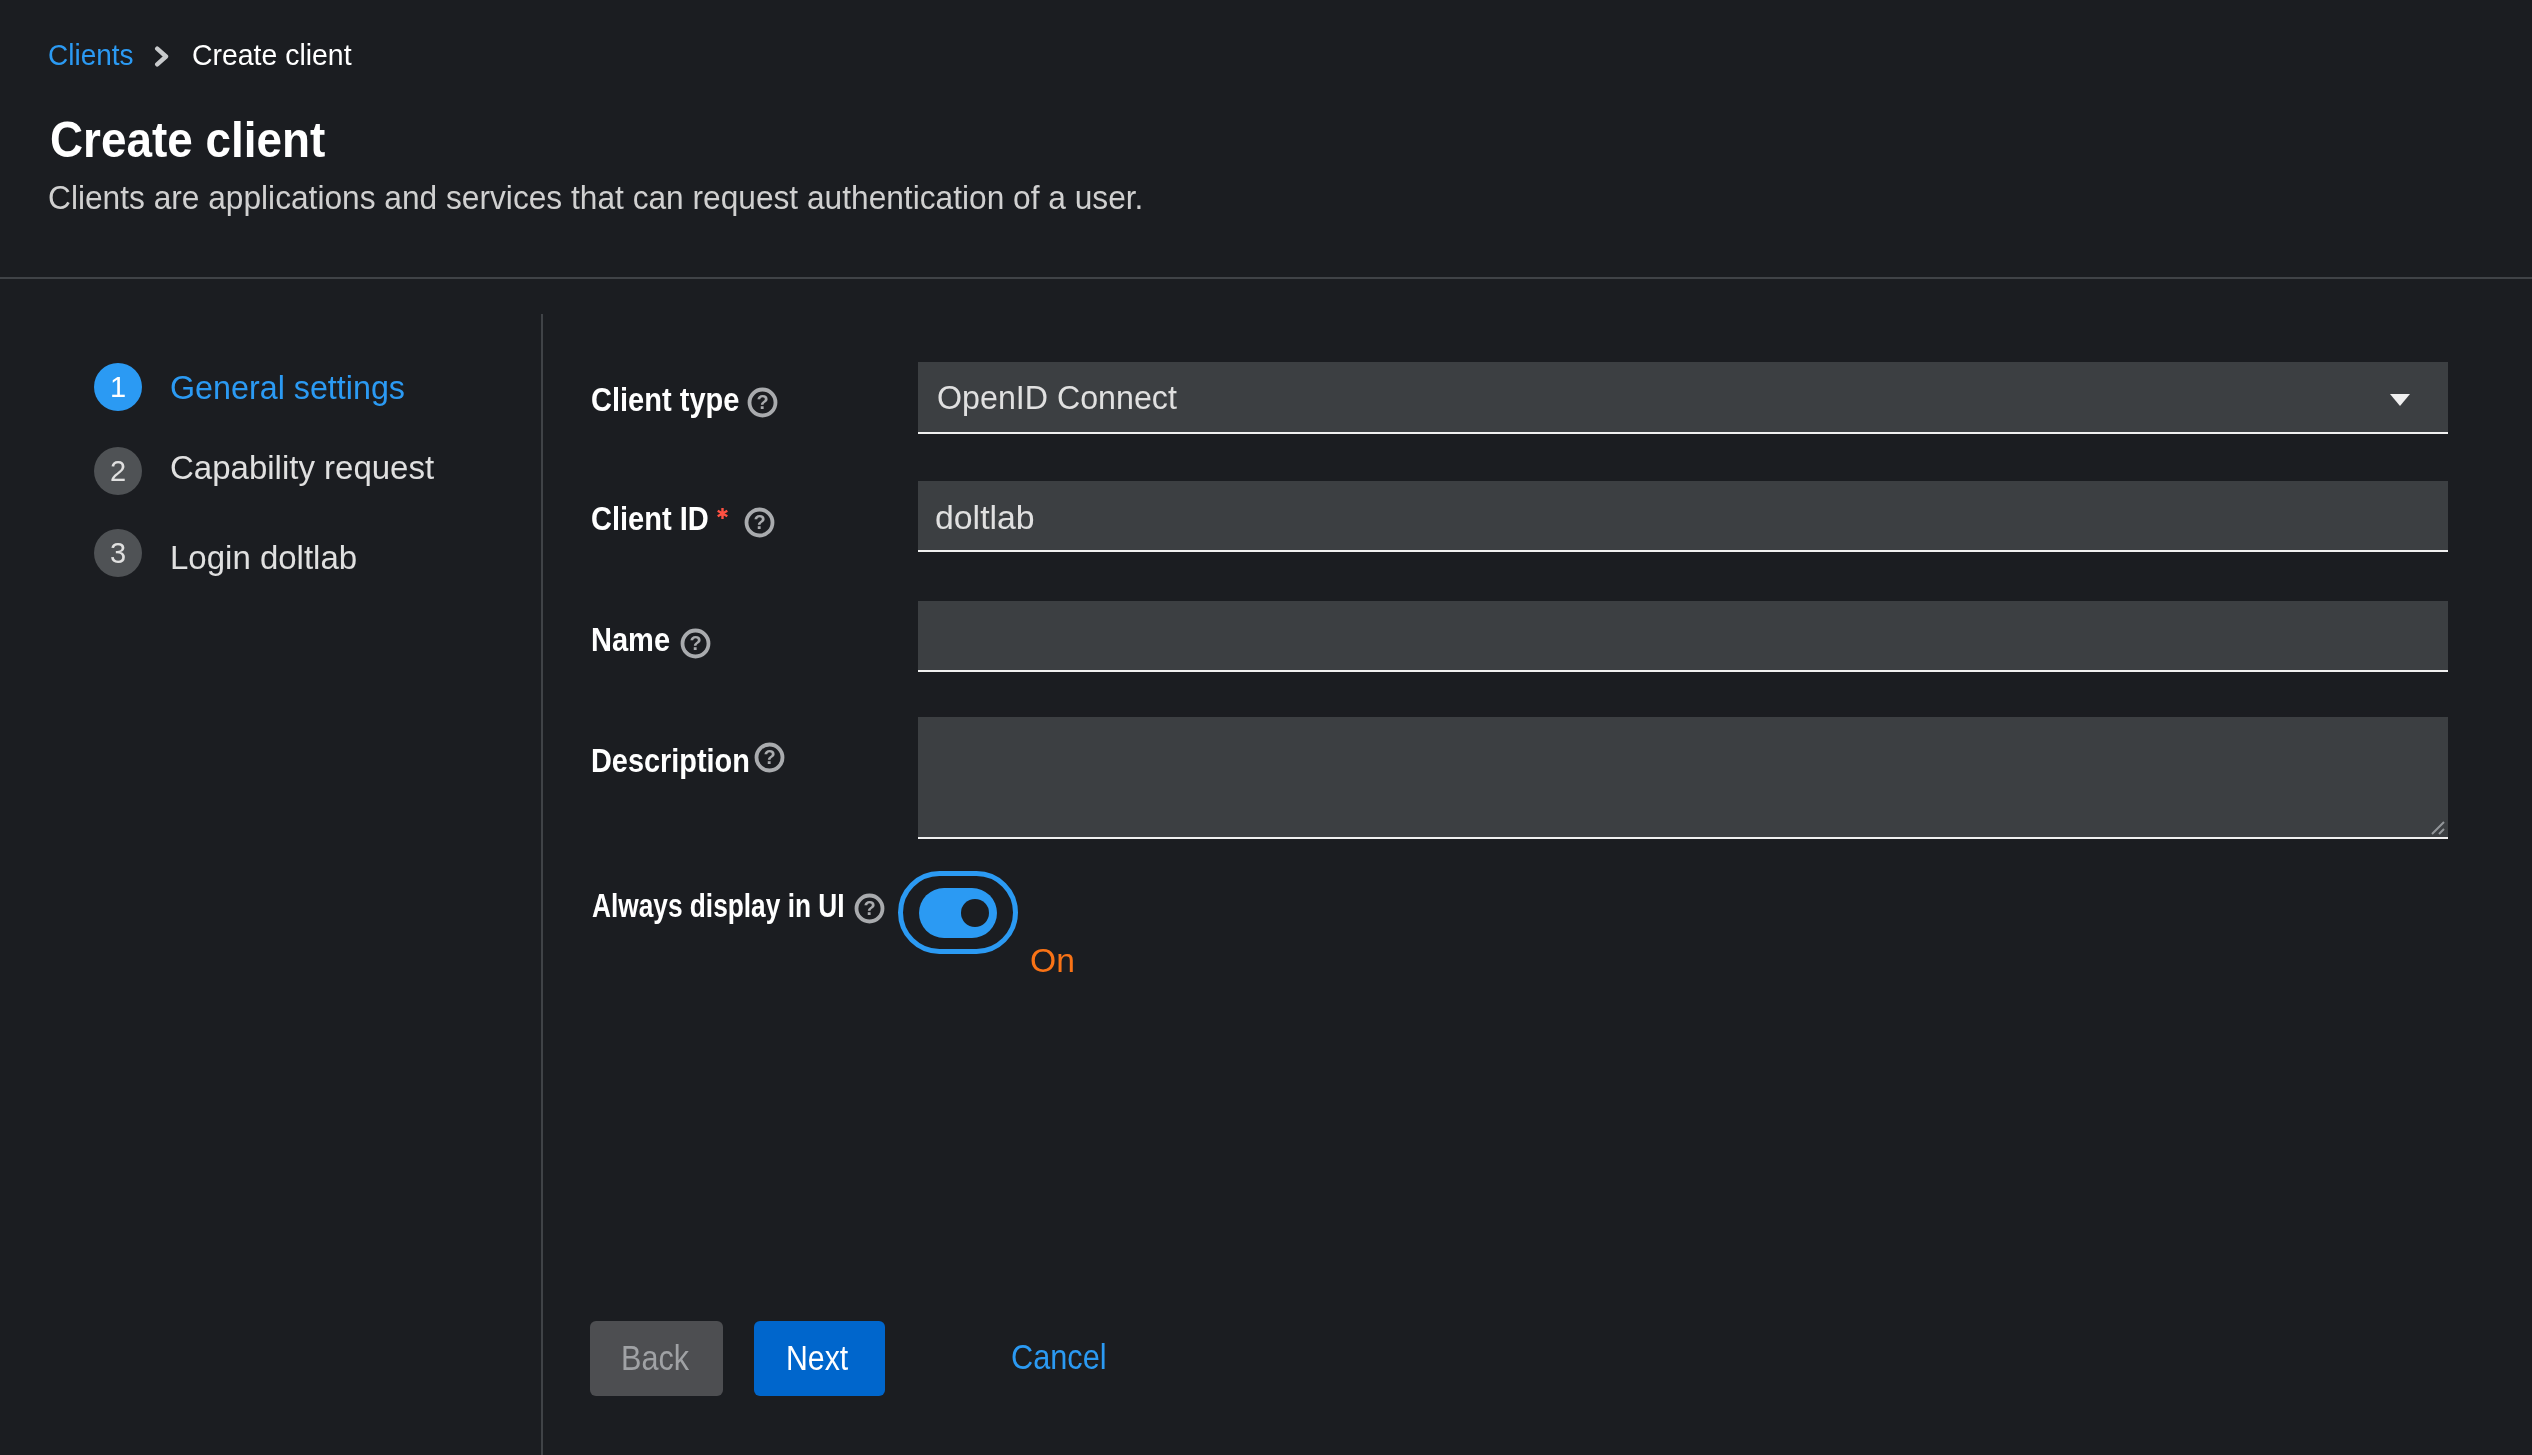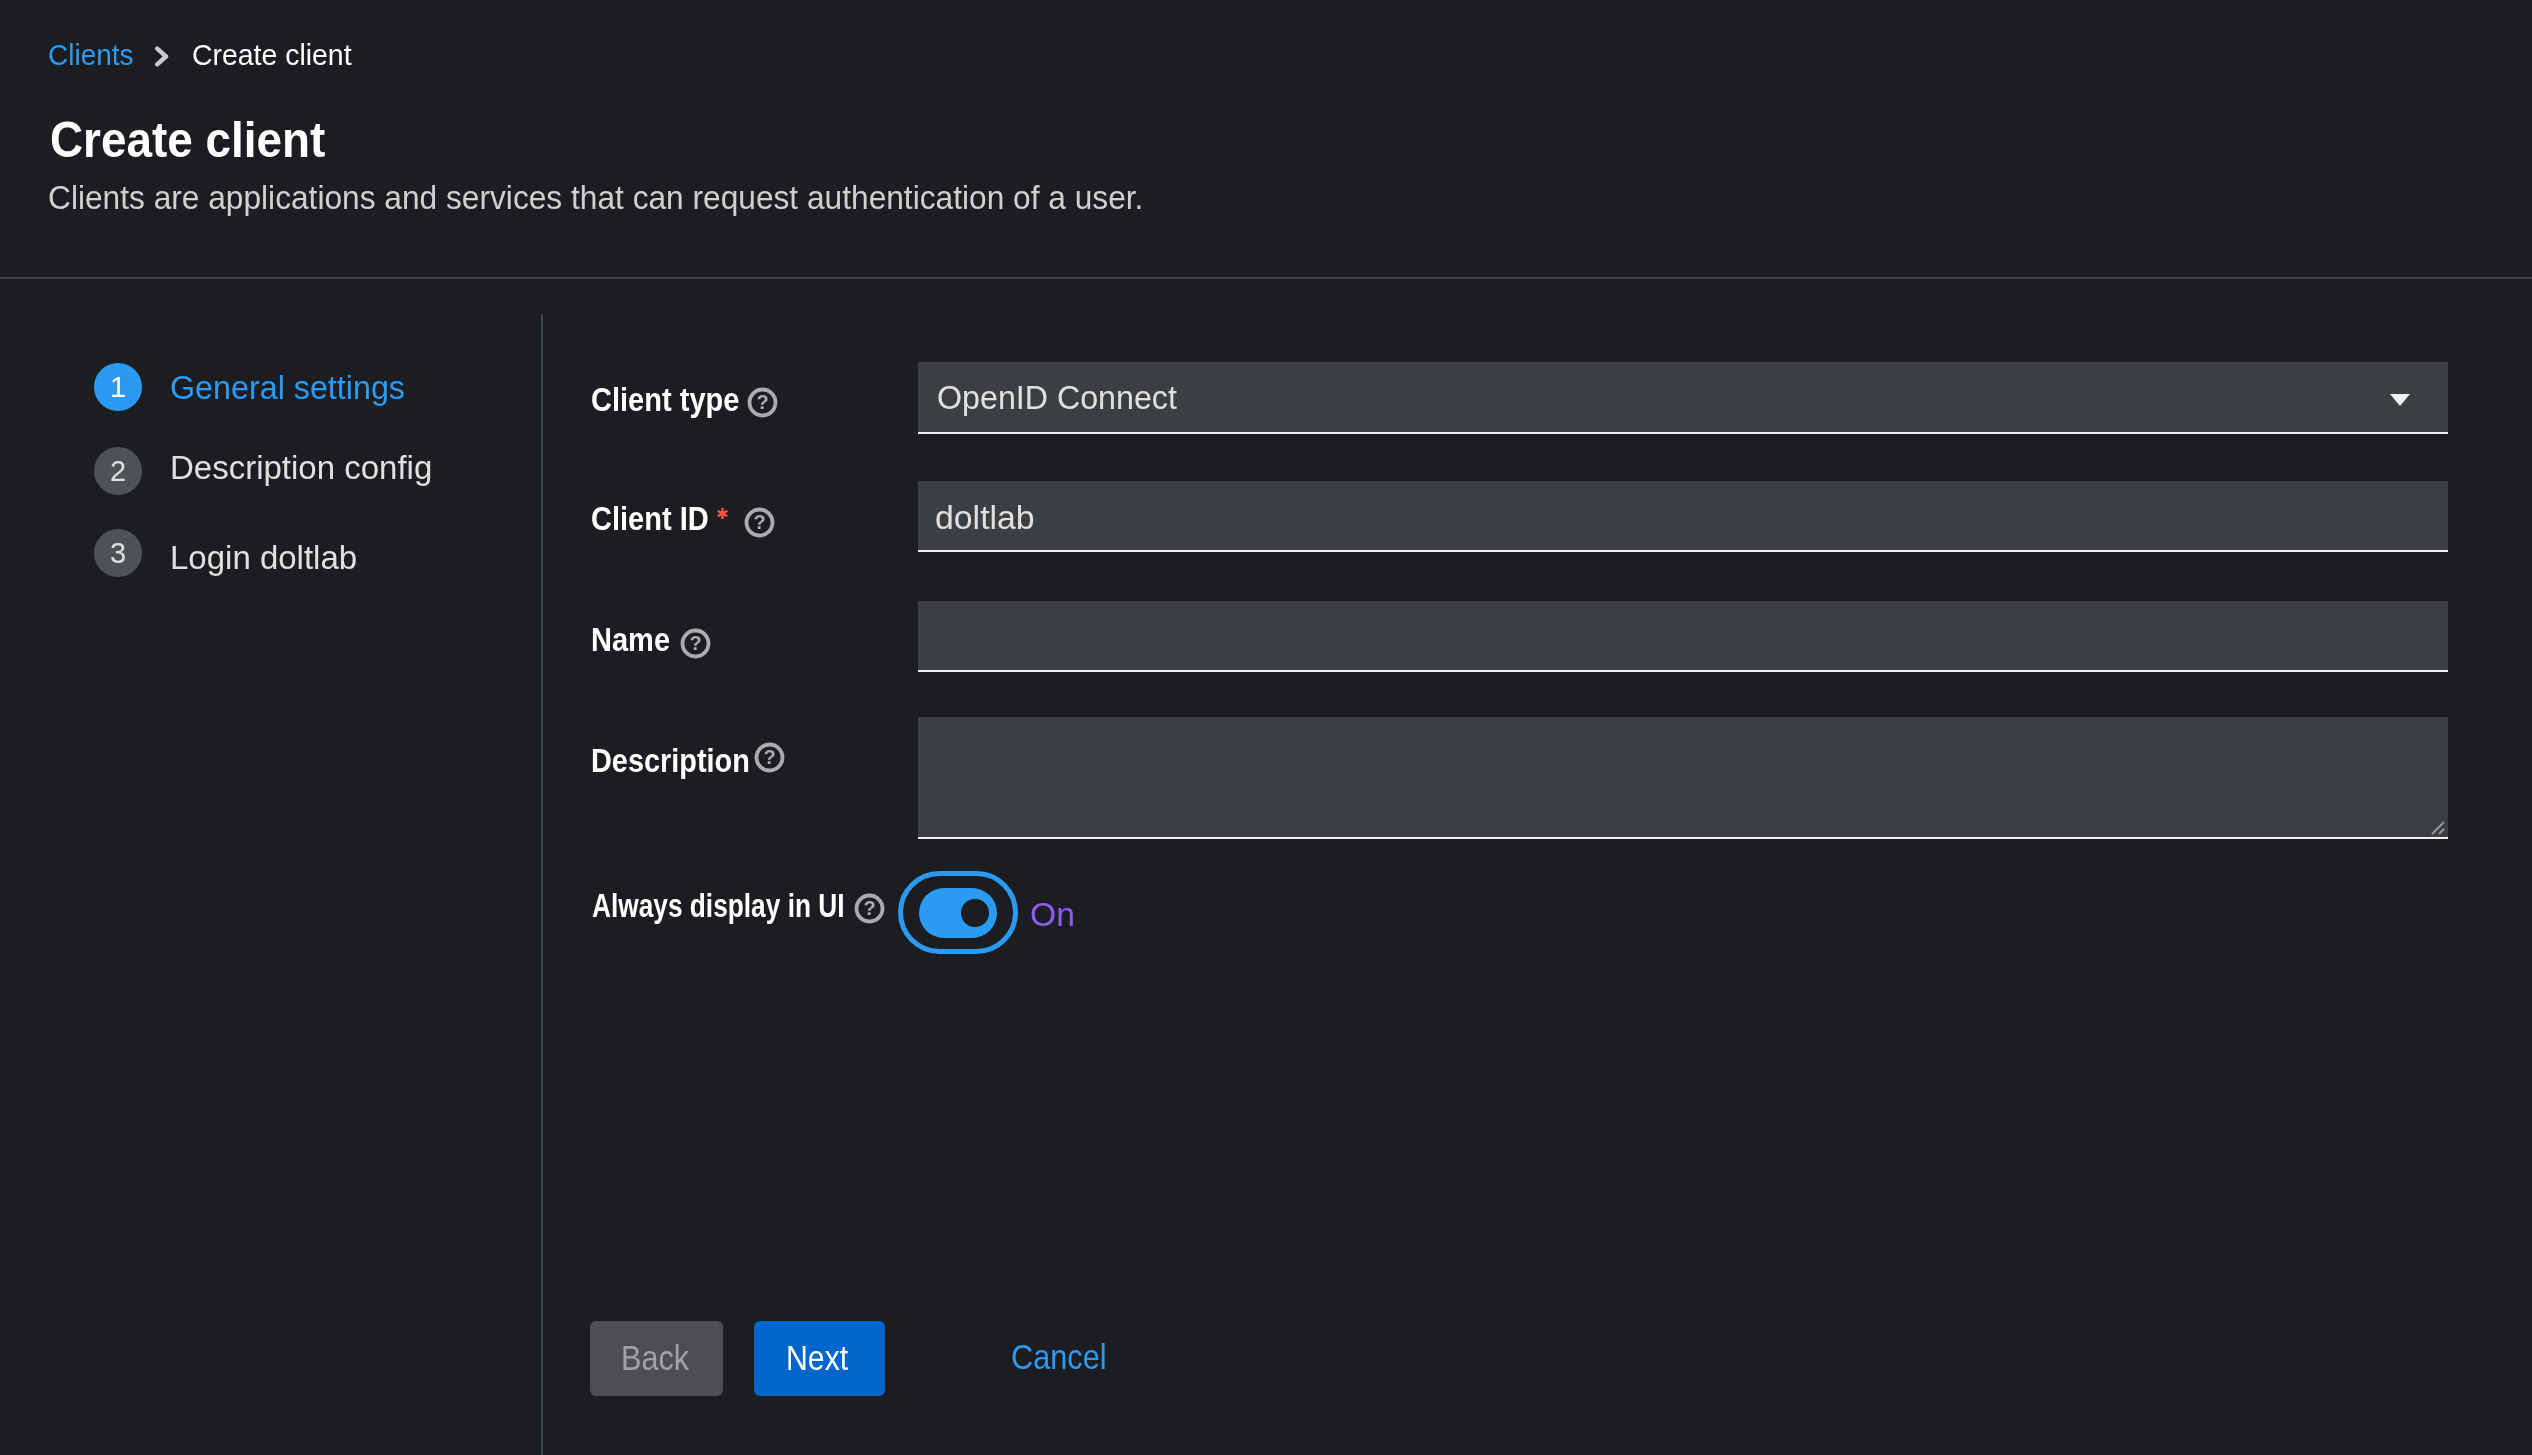--- a/index.html
+++ b/index.html
@@ -24,21 +24,21 @@
 <div class="t" style="left:48px; top:181px; font-size:33px; color:#d0d0d0; transform:scaleX(0.96);">Clients are applications and services that can request authentication of a user.</div>
 
 <div class="abs" style="left:0; top:277px; width:2532px; height:2px; background:#404347;"></div>
 
 <div class="abs" style="left:541px; top:314px; width:2px; height:1141px; background:#404347;"></div>
 
 <div class="circle" style="left:94px; top:363px; background:#2b9af3; color:#ffffff;">1</div>
 <div class="t" style="left:170px; top:371px; font-size:33px; color:#2b9af3; transform:scaleX(0.978);">General settings</div>
 
 <div class="circle" style="left:94px; top:447px; background:#4f5255; color:#e0e0e0;">2</div>
-<div class="t" style="left:170px; top:451px; font-size:33px; color:#e0e0e0; transform:scaleX(1);">Description config</div>
+<div class="t" style="left:170px; top:451px; font-size:33px; color:#e0e0e0; transform:scaleX(1);">Capability request</div>
 
 <div class="circle" style="left:94px; top:529px; background:#4f5255; color:#e0e0e0;">3</div>
 <div class="t" style="left:170px; top:541px; font-size:33px; color:#e0e0e0; transform:scaleX(1);">Login doltlab</div>
 
 <div class="t lbl" style="left:591px; top:383px; transform:scaleX(0.88);">Client type</div>
 <svg class="qicon" style="left:747px; top:387px;" width="31" height="31" viewBox="0 0 31 31">
   <circle cx="15.5" cy="15.5" r="13" fill="none" stroke="#a9abae" stroke-width="3.8"></circle>
   <text x="15.5" y="22.3" font-size="20" font-weight="bold" fill="#a9abae" text-anchor="middle" font-family="Liberation Sans, sans-serif">?</text>
 </svg>
 <div class="field" style="top:362px; height:72px;"></div>
@@ -74,20 +74,20 @@
 </svg>
 
 <div class="t lbl" style="left:592px; top:889px; transform:scaleX(0.796);">Always display in UI</div>
 <svg class="qicon" style="left:854px; top:893px;" width="31" height="31" viewBox="0 0 31 31">
   <circle cx="15.5" cy="15.5" r="13" fill="none" stroke="#a9abae" stroke-width="3.8"></circle>
   <text x="15.5" y="22.3" font-size="20" font-weight="bold" fill="#a9abae" text-anchor="middle" font-family="Liberation Sans, sans-serif">?</text>
 </svg>
 <div class="abs" style="left:898px; top:871px; width:120px; height:83px; border:5px solid #2b9af3; border-radius:42px;"></div>
 <div class="abs" style="left:919px; top:888px; width:78px; height:50px; background:#2b9af3; border-radius:25px;"></div>
 <div class="abs" style="left:961px; top:899px; width:28px; height:28px; background:#1b1d21; border-radius:50%;"></div>
-<div class="t" style="left:1030px; top:898px; font-size:33px; color:#8b5cf6; transform:scaleX(1.02);text-align:right;">On</div>
+<div class="t" style="left:1030px; top:944px; font-size:33px; color:#f97316; transform:scaleX(1.02);text-align:right;">On</div>
 
 <div class="abs" style="left:590px; top:1321px; width:133px; height:75px; background:#4d4e51; border-radius:6px;"></div>
 <div class="t" style="left:621px; top:1340px; font-size:35px; color:#a0a2a5; transform:scaleX(0.874);">Back</div>
 <div class="abs" style="left:754px; top:1321px; width:131px; height:75px; background:#0066cc; border-radius:6px;"></div>
 <div class="t" style="left:786px; top:1340px; font-size:35px; color:#ffffff; transform:scaleX(0.864);">Next</div>
 <div class="t" style="left:1011px; top:1339px; font-size:35px; color:#2b9af3; transform:scaleX(0.877);">Cancel</div>
 
 
 </body></html>

